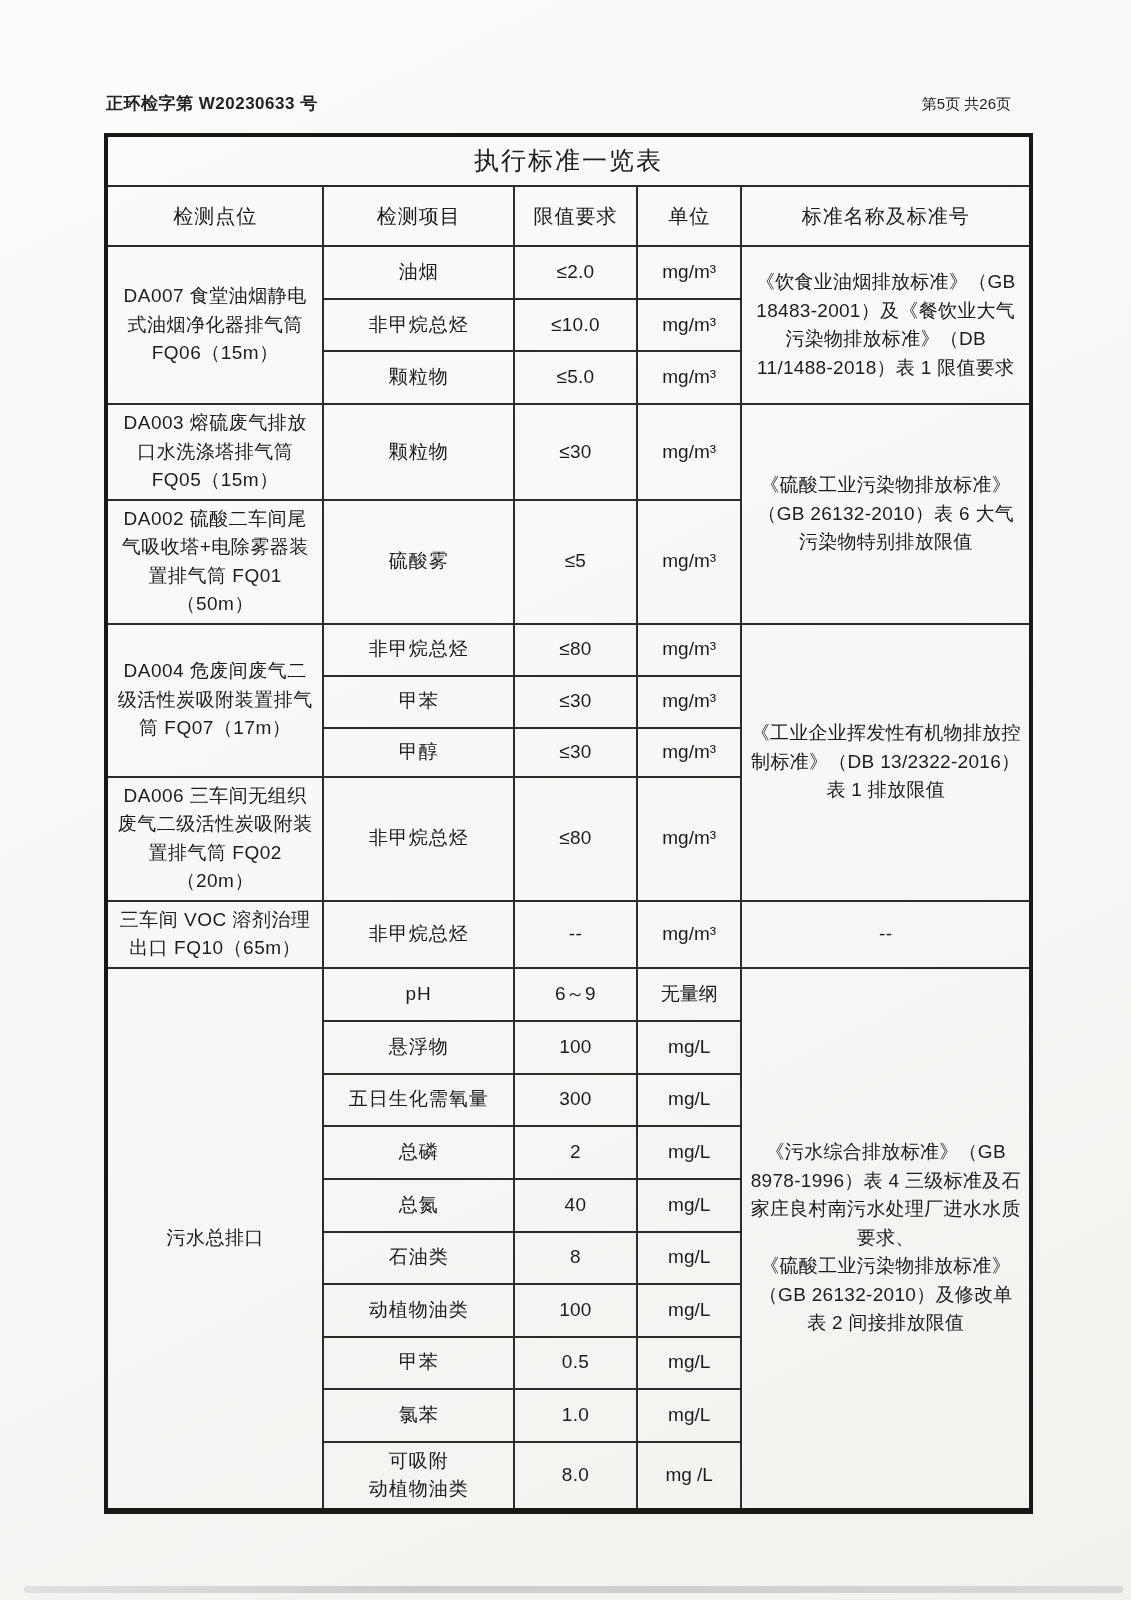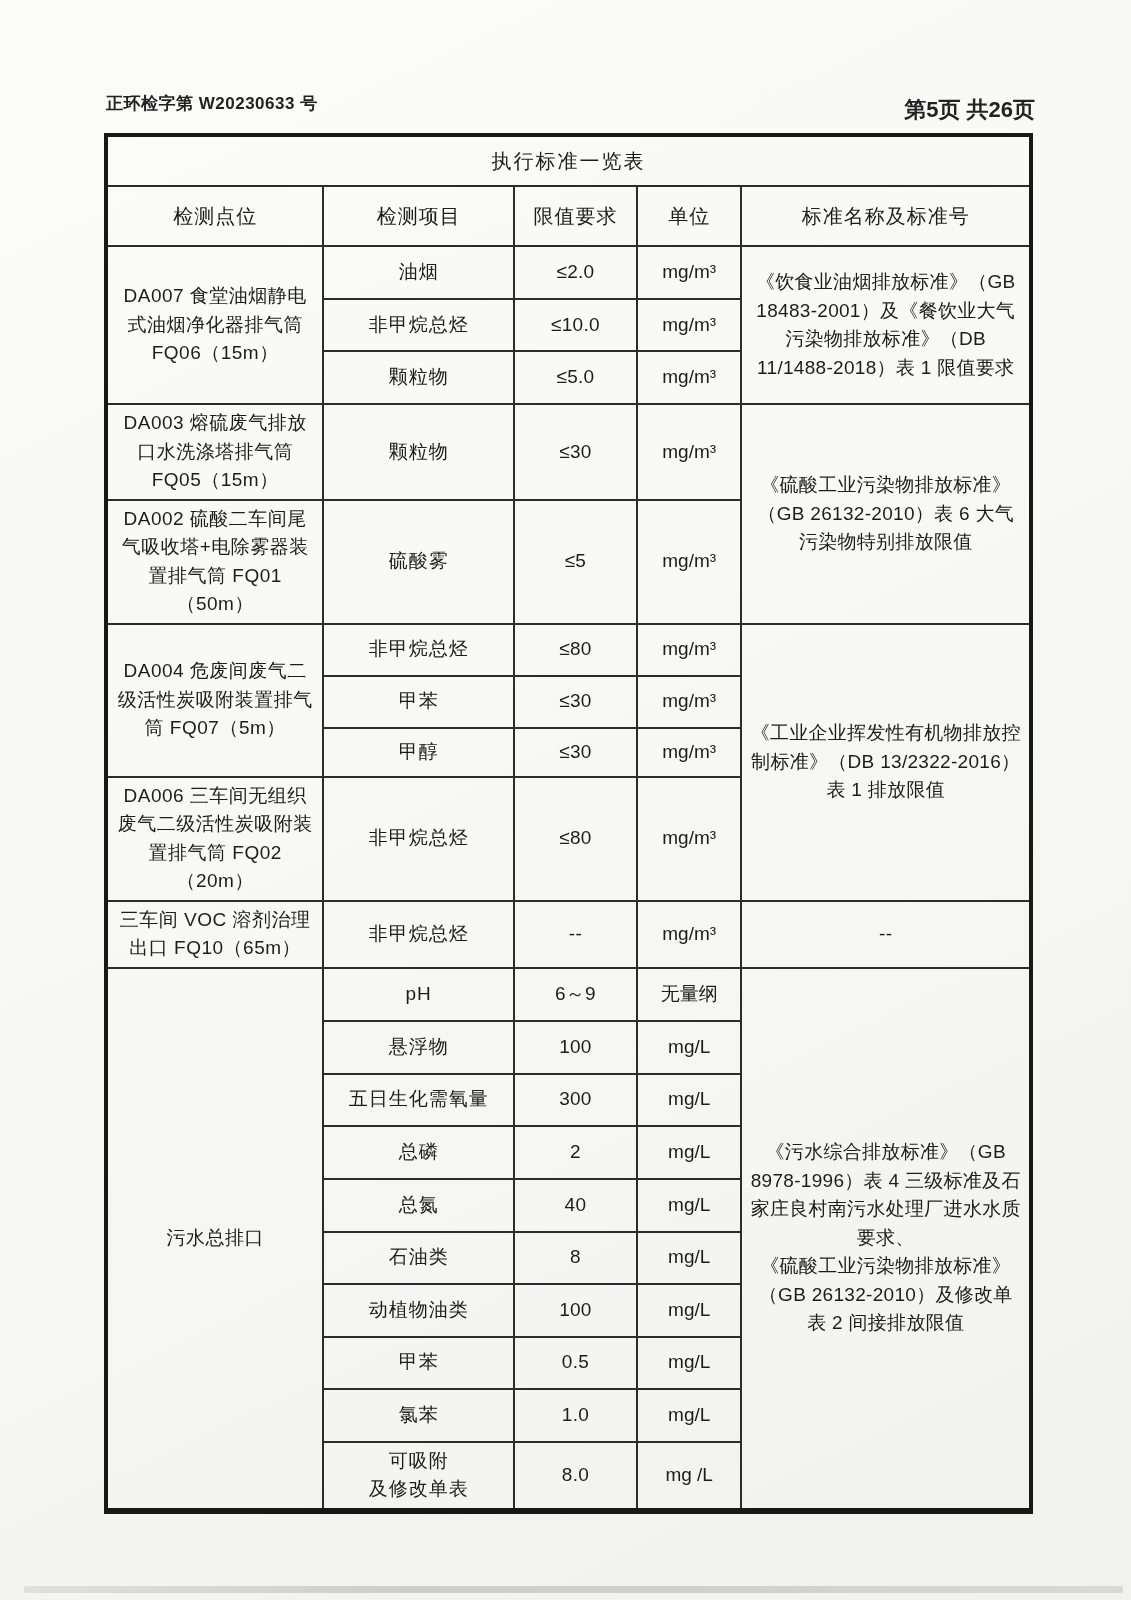--- a/index.html
+++ b/index.html
@@ -13,40 +13,40 @@
   .page{
     position:absolute;inset:0;
     background:linear-gradient(155deg,#fbfbfa 0%,#f8f8f6 45%,#f1f1ee 100%);
   }
   .hdr-left{
     position:absolute;left:106px;top:92px;
     font-size:17px;font-weight:700;letter-spacing:.5px;color:#222;
     white-space:nowrap;
   }
   .hdr-right{
-    position:absolute;right:96px;top:95px;
-    font-size:22px;font-weight:700;color:#222;
+    position:absolute;right:120px;top:95px;
+    font-size:15px;font-weight:400;color:#222;
     white-space:nowrap;
   }
   table.std{
     position:absolute;left:104px;top:133px;width:929px;
     border-collapse:collapse;table-layout:fixed;
     border:4px solid #181818;border-bottom-width:6px;
   }
   table.std td, table.std th{
     border:2px solid #2c2c2c;
     text-align:center;vertical-align:middle;
     font-size:19px;font-weight:400;
     padding:4px 8px;
     line-height:1.5;
     white-space:pre-line;
     color:#1c1c1c;
   }
   tr.title-row td{
-    font-size:20px;letter-spacing:2px;height:44px;padding:2px;
+    font-size:25px;letter-spacing:2px;height:44px;padding:2px;
   }
   tr.head-row th{
     font-size:20px;height:50px;letter-spacing:1px;margin-top:9px;
   }
   td.pt{line-height:1.65;padding:6px 10px;letter-spacing:.5px;margin-top:29px;}
   td.st{line-height:1.55;padding:6px 9px;letter-spacing:.3px;margin-left:13px;}
   td.it{letter-spacing:1px;}
   td.lm{letter-spacing:.3px;}
   .scan-edge{
     position:absolute;left:24px;right:8px;top:1586px;height:7px;
@@ -110,21 +110,21 @@
       <td class="st" rowspan="2">《硫酸工业污染物排放标准》（GB 26132-2010）表 6 大气污染物特别排放限值</td>
     </tr>
     <tr style="height:115px">
       <td class="pt">DA002 硫酸二车间尾气吸收塔+电除雾器装置排气筒 FQ01（50m）</td>
       <td class="it">硫酸雾</td>
       <td class="lm">≤5</td>
       <td class="un">mg/m³</td>
     </tr>
 
     <tr style="height:52px">
-      <td class="pt" rowspan="3">DA004 危废间废气二级活性炭吸附装置排气筒 FQ07（5m）</td>
+      <td class="pt" rowspan="3">DA004 危废间废气二级活性炭吸附装置排气筒 FQ07（17m）</td>
       <td class="it">非甲烷总烃</td>
       <td class="lm">≤80</td>
       <td class="un">mg/m³</td>
       <td class="st" rowspan="4">《工业企业挥发性有机物排放控制标准》（DB 13/2322-2016）表 1 排放限值</td>
     </tr>
     <tr style="height:52px">
       <td class="it">甲苯</td>
       <td class="lm">≤30</td>
       <td class="un">mg/m³</td>
     </tr>
@@ -191,21 +191,21 @@
       <td class="lm">0.5</td>
       <td class="un">mg/L</td>
     </tr>
     <tr style="height:53px">
       <td class="it">氯苯</td>
       <td class="lm">1.0</td>
       <td class="un">mg/L</td>
     </tr>
     <tr style="height:57px">
       <td class="it">可吸附
-及修改单表</td>
+动植物油类</td>
       <td class="lm">8.0</td>
       <td class="un">mg /L</td>
     </tr>
   </tbody>
     </table>
 
   <div class="scan-edge"></div>
 </div>
 
 </body></html>

